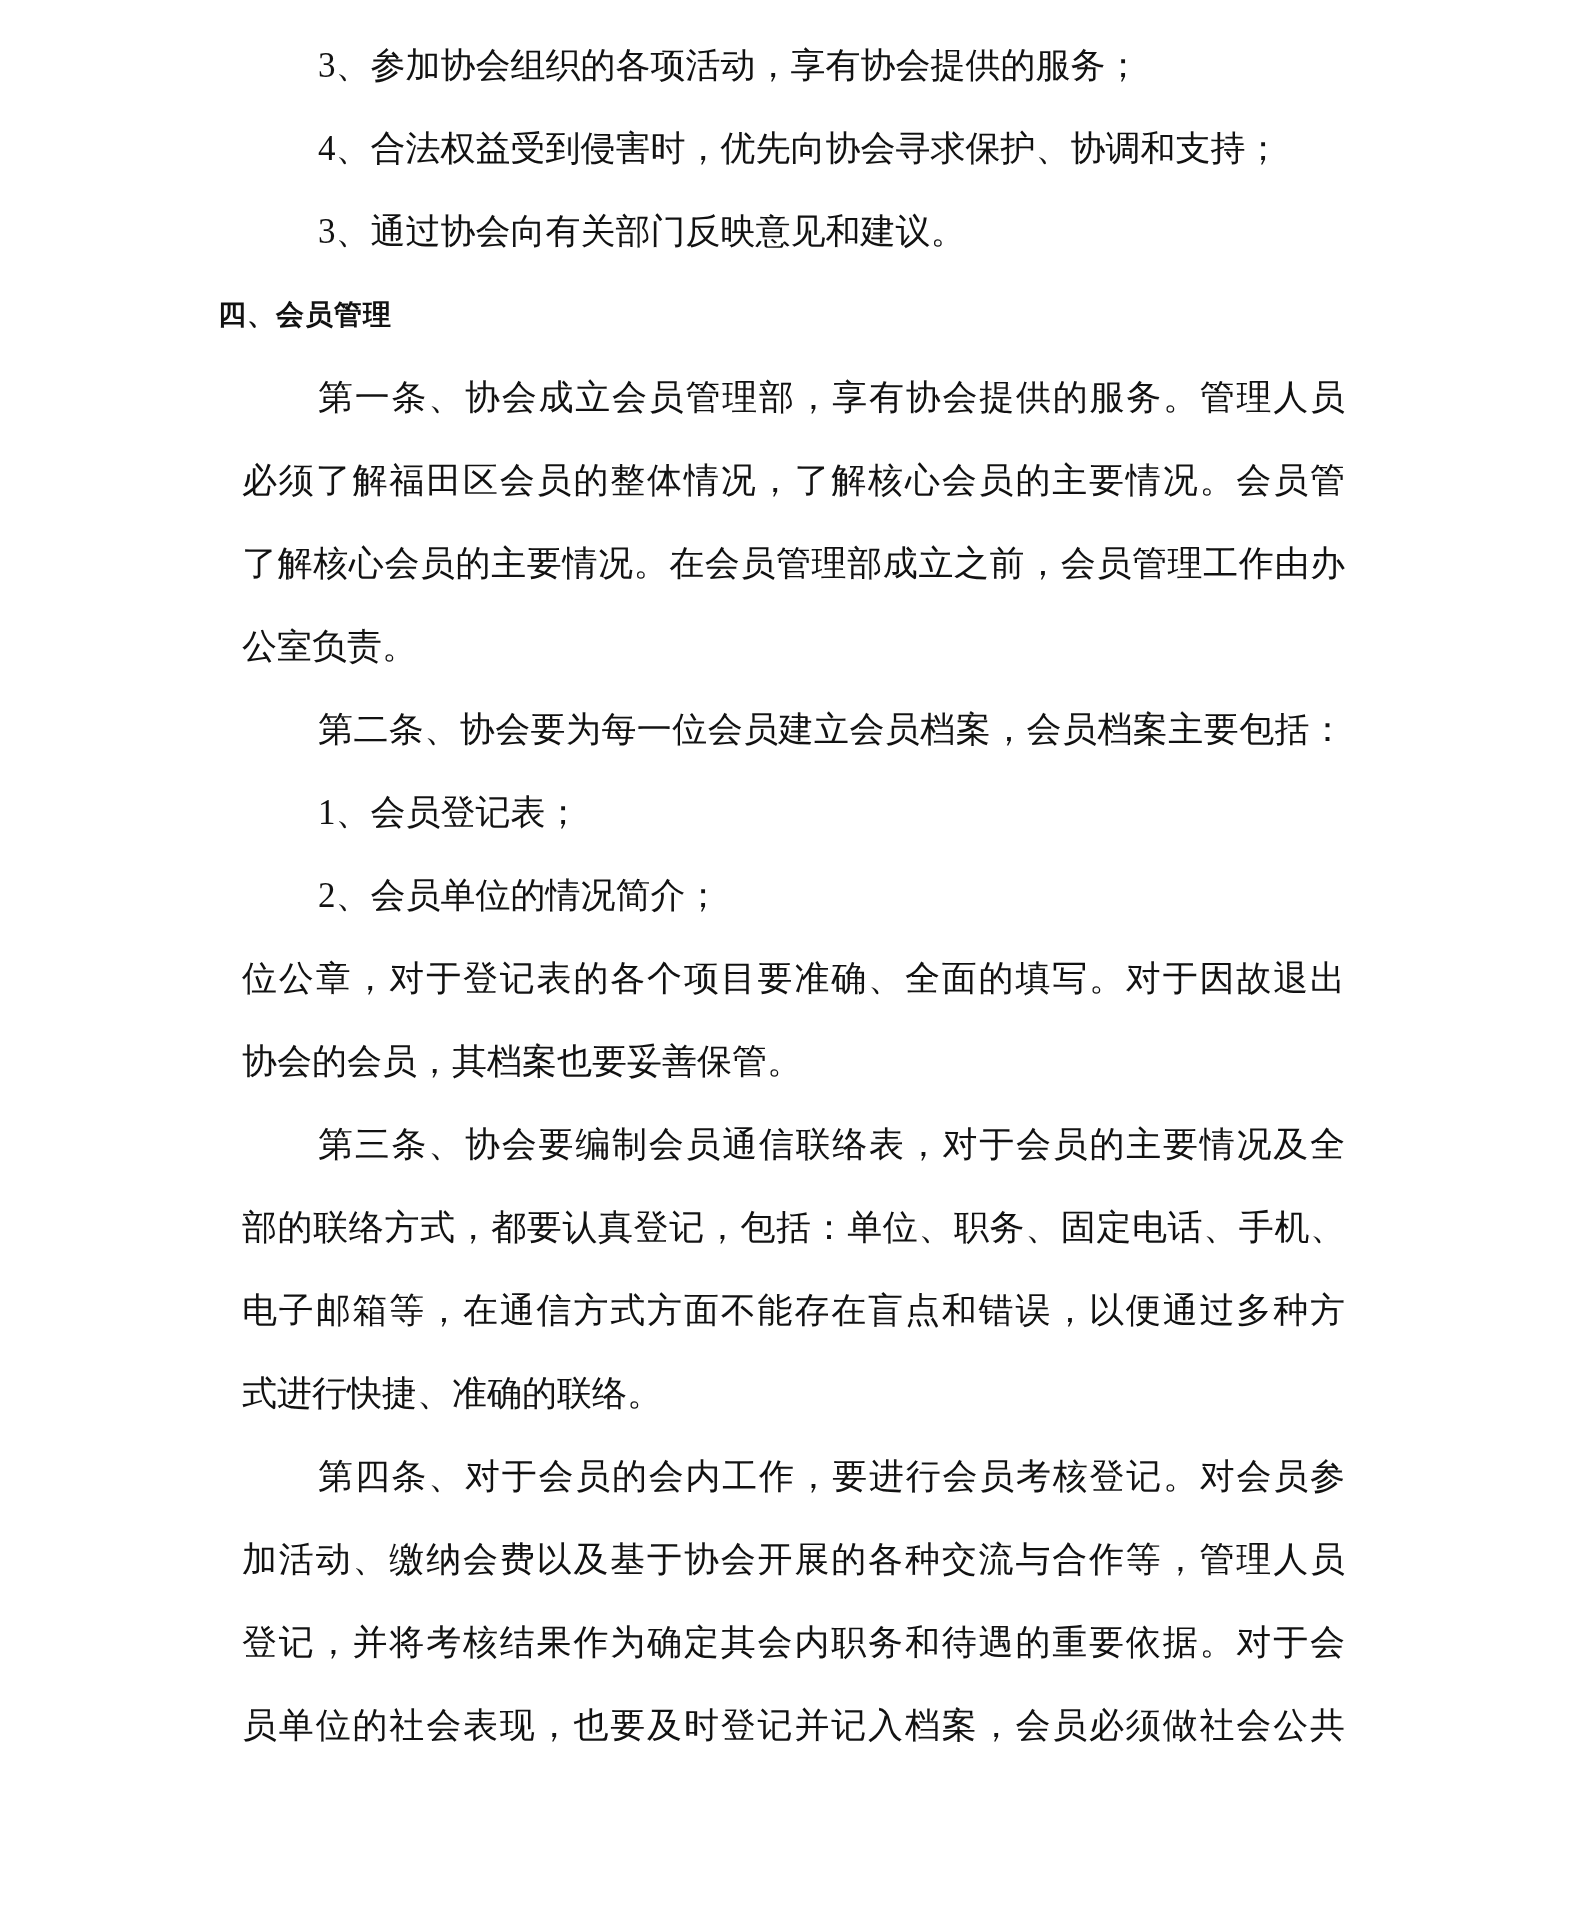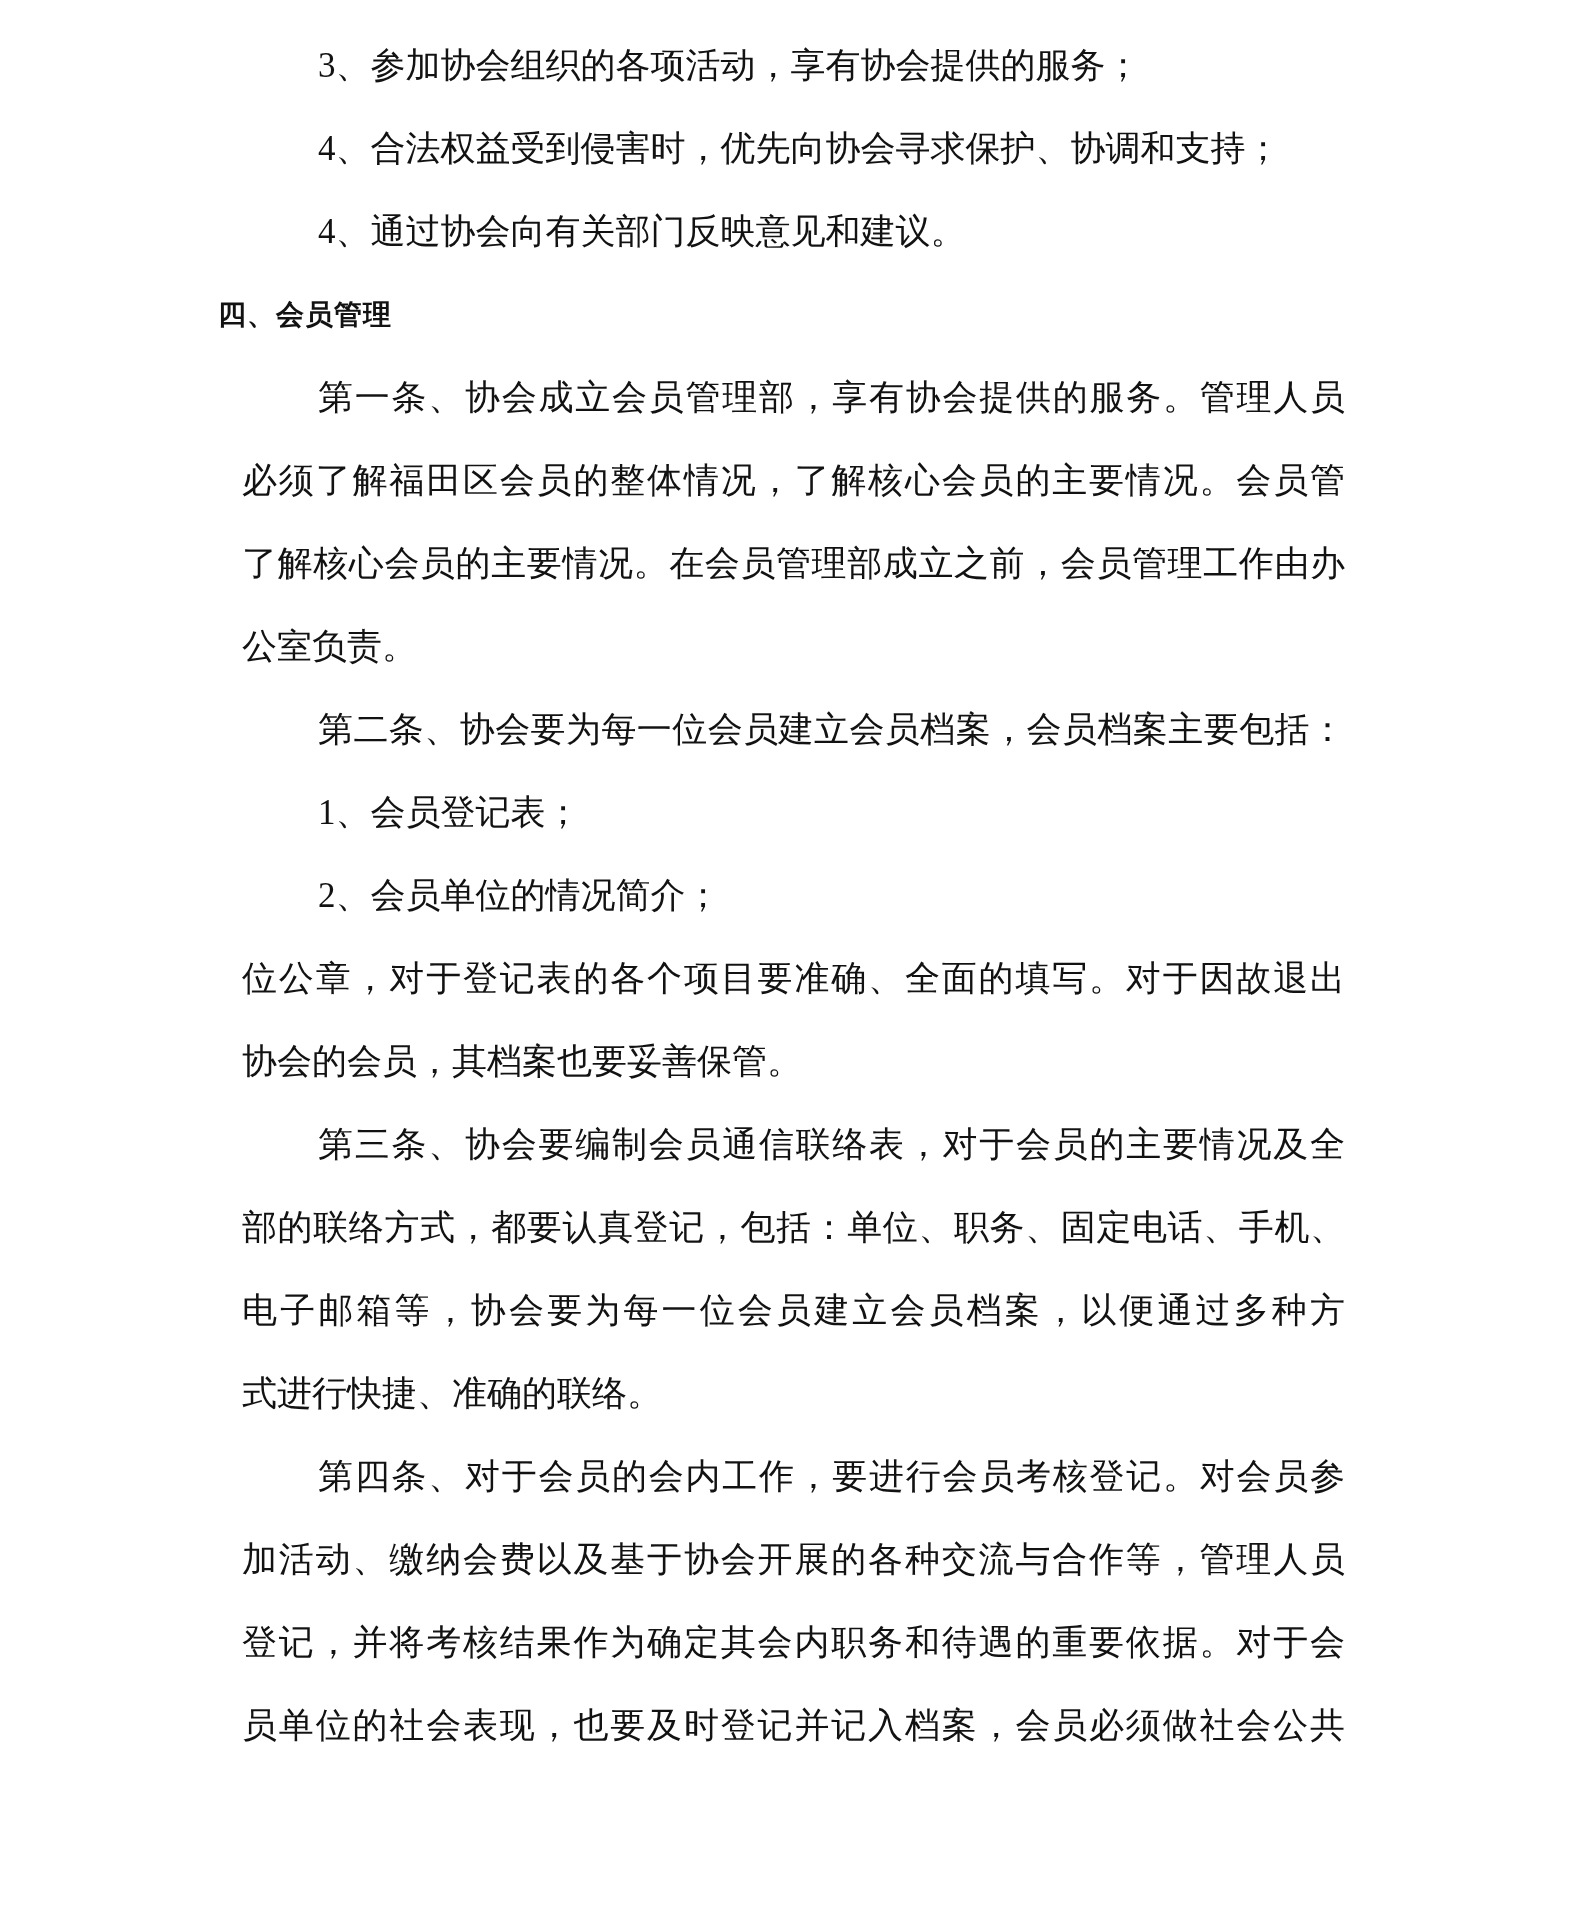--- a/index.html
+++ b/index.html
@@ -44,33 +44,33 @@
     letter-spacing: 1px;
   }
 </style>
 </head>
 <body>
 
 <div class="page" style="--page-bg: #ffffff; --text-color: #121212;">
   <div class="text-block" id="text-block">
       <div class="line indent">3、参加协会组织的各项活动，享有协会提供的服务；</div>
       <div class="line indent">4、合法权益受到侵害时，优先向协会寻求保护、协调和支持；</div>
-      <div class="line indent">4、通过协会向有关部门反映意见和建议。</div>
+      <div class="line indent">3、通过协会向有关部门反映意见和建议。</div>
       <div class="line heading">四、会员管理</div>
       <div class="line indent justify">第一条、协会成立会员管理部，享有协会提供的服务。管理人员</div>
       <div class="line justify">必须了解福田区会员的整体情况，了解核心会员的主要情况。会员管</div>
       <div class="line justify">了解核心会员的主要情况。在会员管理部成立之前，会员管理工作由办</div>
       <div class="line">公室负责。</div>
       <div class="line indent justify">第二条、协会要为每一位会员建立会员档案，会员档案主要包括：</div>
       <div class="line indent">1、会员登记表；</div>
       <div class="line indent">2、会员单位的情况简介；</div>
       <div class="line justify">位公章，对于登记表的各个项目要准确、全面的填写。对于因故退出</div>
       <div class="line">协会的会员，其档案也要妥善保管。</div>
       <div class="line indent justify">第三条、协会要编制会员通信联络表，对于会员的主要情况及全</div>
       <div class="line justify">部的联络方式，都要认真登记，包括：单位、职务、固定电话、手机、</div>
-      <div class="line justify">电子邮箱等，协会要为每一位会员建立会员档案，以便通过多种方</div>
+      <div class="line justify">电子邮箱等，在通信方式方面不能存在盲点和错误，以便通过多种方</div>
       <div class="line">式进行快捷、准确的联络。</div>
       <div class="line indent justify">第四条、对于会员的会内工作，要进行会员考核登记。对会员参</div>
       <div class="line justify">加活动、缴纳会费以及基于协会开展的各种交流与合作等，管理人员</div>
       <div class="line justify">登记，并将考核结果作为确定其会内职务和待遇的重要依据。对于会</div>
       <div class="line justify">员单位的社会表现，也要及时登记并记入档案，会员必须做社会公共</div>
     </div>
 </div>
 
 </body></html>

